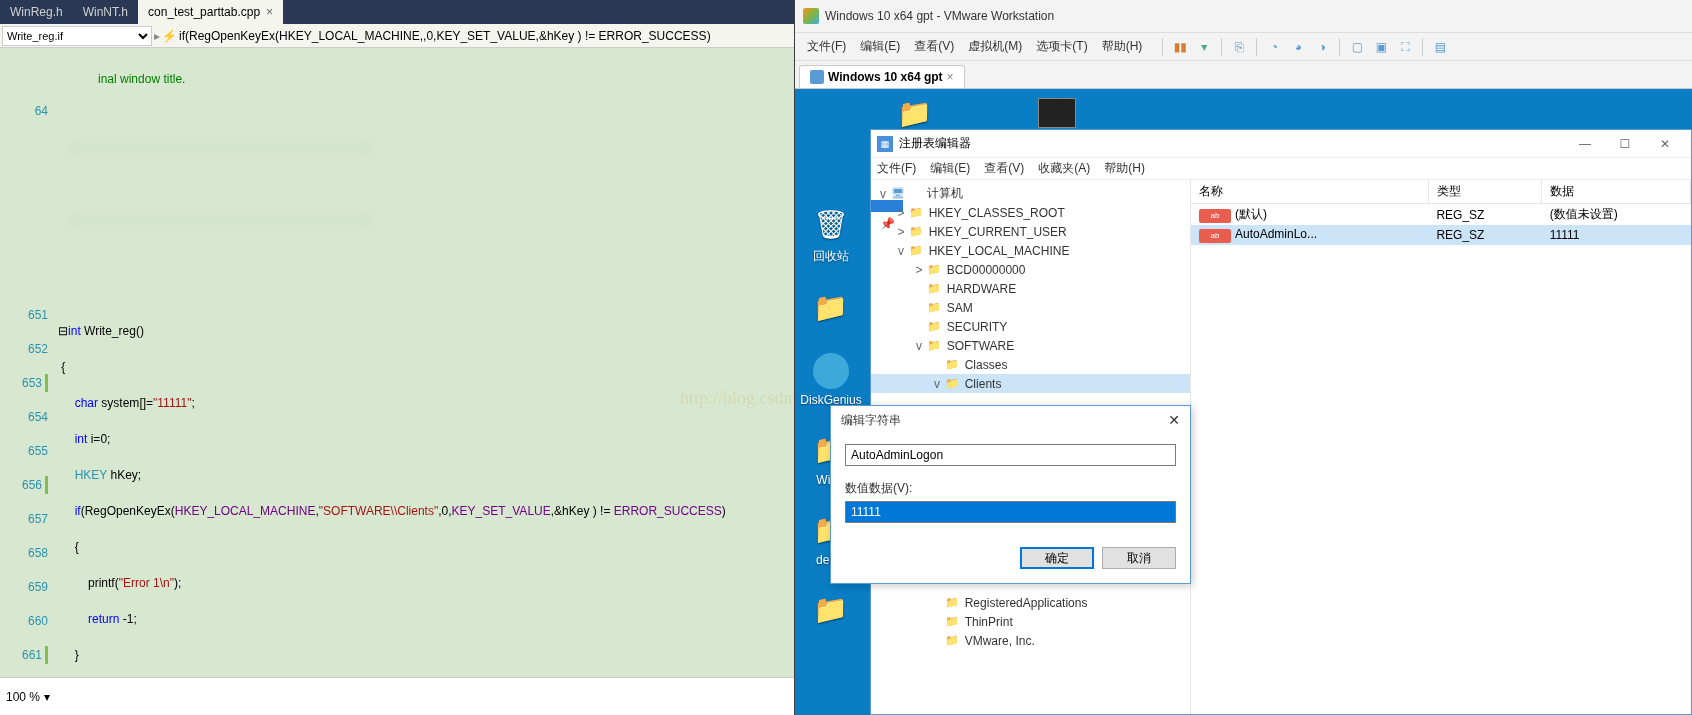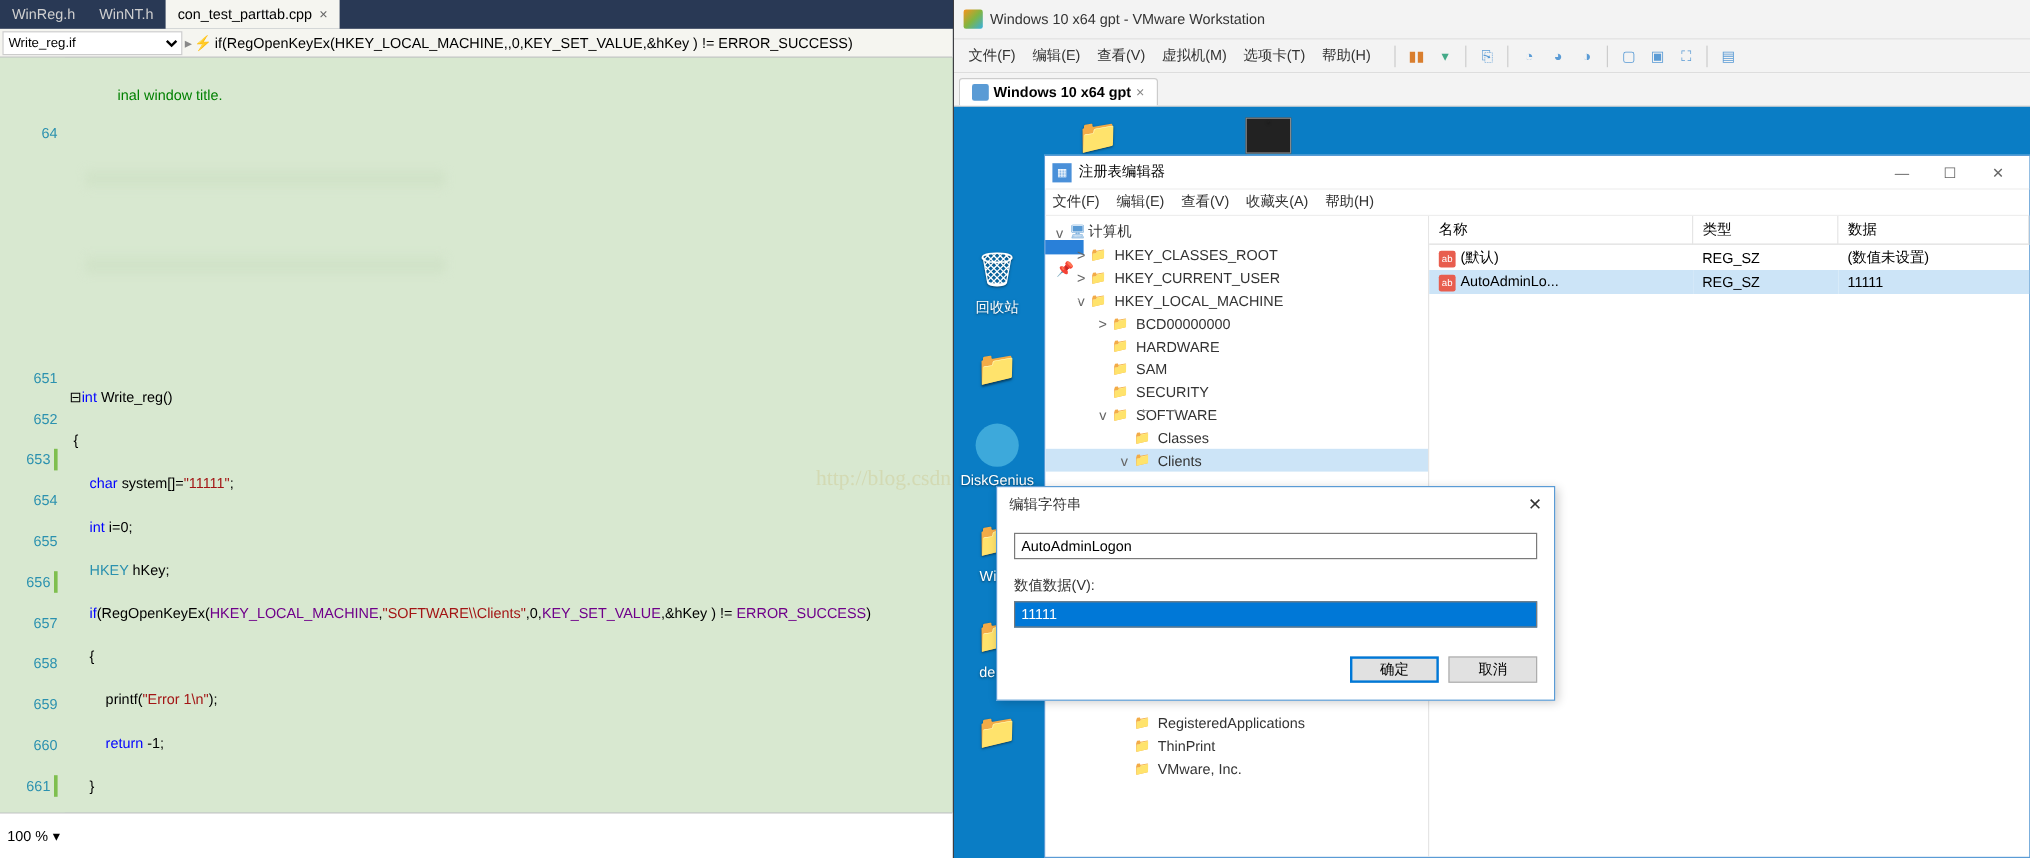--- a/index.html
+++ b/index.html
@@ -78,24 +78,24 @@
 .reg-tree .exp { width: 12px; text-align: center; color: #666; }
 .reg-tree .fld { color: #f0c36d; font-size: 11px; }
 .reg-tree .pc { color: #5a9bd5; font-size: 11px; }
 .reg-tree-inner { position: relative; }
 
 .reg-list { flex: 1; }
 .reg-list table { width: 100%; border-collapse: collapse; }
 .reg-list th { text-align: left; font-weight: normal; padding: 3px 8px; border-right: 1px solid #e5e5e5; border-bottom: 1px solid #e5e5e5; background: #fff; }
 .reg-list td { padding: 2px 8px; }
 .reg-list tr.hl { background: #cce4f7; }
-.reg-list .val-ico { display: inline-block; width: 14px; height: 14px; background: #e85d4e; color: #fff; font-size: 8px; text-align: center; line-height: 14px; border-radius: 2px; margin-right: 4px; }
-
-
-.dlg { position: absolute; left: 830px; top: 405px; width: 466px; background: #fff; border: 1px solid #5a9bd5; box-shadow: 2px 2px 8px rgba(0,0,0,.2); z-index: 50; }
+.reg-list .val-ico { display: inline-block; width: 32px; height: 14px; background: #e85d4e; color: #fff; font-size: 8px; text-align: center; line-height: 14px; border-radius: 2px; margin-right: 4px; }
+
+
+.dlg { position: absolute; left: 830px; top: 405px; width: 361px; background: #fff; border: 1px solid #5a9bd5; box-shadow: 2px 2px 8px rgba(0,0,0,.2); z-index: 50; }
 .dlg-title { height: 28px; display: flex; align-items: center; padding: 0 10px; color: #333; }
 .dlg-title .x2 { margin-left: auto; cursor: pointer; font-size: 14px; }
 .dlg-body { padding: 10px 14px 4px; }
 .dlg-body label { display: block; font-size: 12px; margin-bottom: 4px; color: #333; }
 .dlg-body input { width: 100%; padding: 3px 5px; border: 1px solid #7a7a7a; font-size: 12px; margin-bottom: 14px; font-family: inherit; }
 .dlg-body input.sel { background: #0078d7; color: #fff; }
 .dlg-btns { display: flex; justify-content: flex-end; gap: 8px; padding: 6px 14px 14px; }
 .dlg-btns button { width: 74px; height: 22px; border: 1px solid #adadad; background: #e1e1e1; cursor: pointer; }
 .dlg-btns button.primary { border: 2px solid #0078d7; }
 
@@ -283,21 +283,21 @@
             <span>←</span>
             <span>→</span>
           </div>
 
         <div class="reg-body">
           <div class="reg-tree">
             <div class="reg-tree-inner" id="regtree">
                 <div class="nd" style="padding-left: 6px;">
                   <span class="exp">v</span>
                   <span class="pc">🖥</span>
-                  <span style="margin-left: 0;">计算机</span>
+                  <span style="margin-left: 20px;">计算机</span>
                 </div>
                 <div class="nd" style="padding-left: 24px;">
                   <span class="exp">&gt;</span>
                   <span class="fld">📁</span>
                   <span style="margin-left: 4px;">HKEY_CLASSES_ROOT</span>
                 </div>
                 <div class="nd" style="padding-left: 24px;">
                   <span class="exp">&gt;</span>
                   <span class="fld">📁</span>
                   <span style="margin-left: 4px;">HKEY_CURRENT_USER</span>

